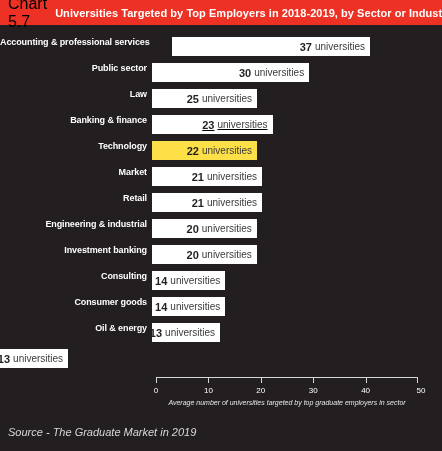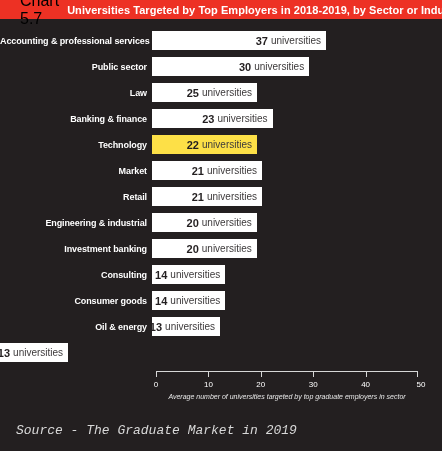--- a/index.html
+++ b/index.html
@@ -10,44 +10,44 @@
     width: 442px;
     height: 451px;
     background: #231f20;
     font-family: "Liberation Sans", sans-serif;
     overflow: hidden;
     position: relative;
   }
 
   
   #chart-header {
-    height: 19px;
+    height: 25px;
     background: #ed3124;
     display: flex;
     align-items: center;
-    padding-left: 20px;
+    padding-left: 8px;
     box-sizing: border-box;
   }
   #chart-title {
     color: #ffffff;
     font-size: 11px;
     font-weight: bold;
     margin-left: 8px;
     letter-spacing: 0.05px;
     white-space: nowrap;
   }
 
   
   #plot-area {
     position: relative;
     padding-top: 12px;
   }
   .bar-row {
     display: flex;
-    align-items: center;
+    align-items: flex-start;
     height: 19px;
     margin-bottom: 7px;
   }
   .bar-label {
     width: 152px;
     text-align: right;
     padding-right: 5px;
     box-sizing: border-box;
     color: #ffffff;
     font-size: 9px;
@@ -123,43 +123,42 @@
     text-align: center;
     font-size: 7px;
     font-style: italic;
     color: #e6e6e6;
     white-space: nowrap;
   }
 
   
   #source-note {
     position: absolute;
-    left: 16px;
+    left: 8px;
     bottom: 13px;
-    font-size: 13px;
+    font-size: 11px;
     font-style: italic;
     color: #d8d8d8;
     white-space: nowrap;
-    font-family: Liberation Mono, monospace;
   }
 </style>
 </head>
 <body>
 
 <div id="chart-header">
   <span>Chart 5.7</span>
   <span id="chart-title">Universities Targeted by Top Employers in 2018-2019, by Sector or Industry</span>
 </div>
 
 <div id="plot-area">
   <div id="bar-rows">
       <div class="bar-row">
         <div class="bar-label">Accounting &amp; professional services</div>
         <div class="bar-track">
-          <div class="bar" style="width: 174px; background: rgb(255, 255, 255);">
+          <div class="bar" style="width: 198px; background: rgb(255, 255, 255); margin-left: 20px;">
             <span class="bar-value">37</span>
             <span class="bar-unit">universities</span>
           </div>
         </div>
       </div>
       <div class="bar-row">
         <div class="bar-label">Public sector</div>
         <div class="bar-track">
           <div class="bar" style="width: 157.2px; background: rgb(255, 255, 255);">
             <span class="bar-value">30</span>
@@ -172,21 +171,21 @@
         <div class="bar-track">
           <div class="bar" style="width: 105px; background: rgb(255, 255, 255);">
             <span class="bar-value">25</span>
             <span class="bar-unit">universities</span>
           </div>
         </div>
       </div>
       <div class="bar-row">
         <div class="bar-label">Banking &amp; finance</div>
         <div class="bar-track">
-          <div class="bar" style="width: 120.52px; background: rgb(255, 255, 255);">
+          <div class="bar" style="width: 120.52px; background: rgb(255, 255, 255); text-decoration: underline;">
             <span class="bar-value">23</span>
             <span class="bar-unit">universities</span>
           </div>
         </div>
       </div>
       <div class="bar-row">
         <div class="bar-label">Technology</div>
         <div class="bar-track">
           <div class="bar" style="width: 105px; background: #fde047;">
             <span class="bar-value">22</span>

